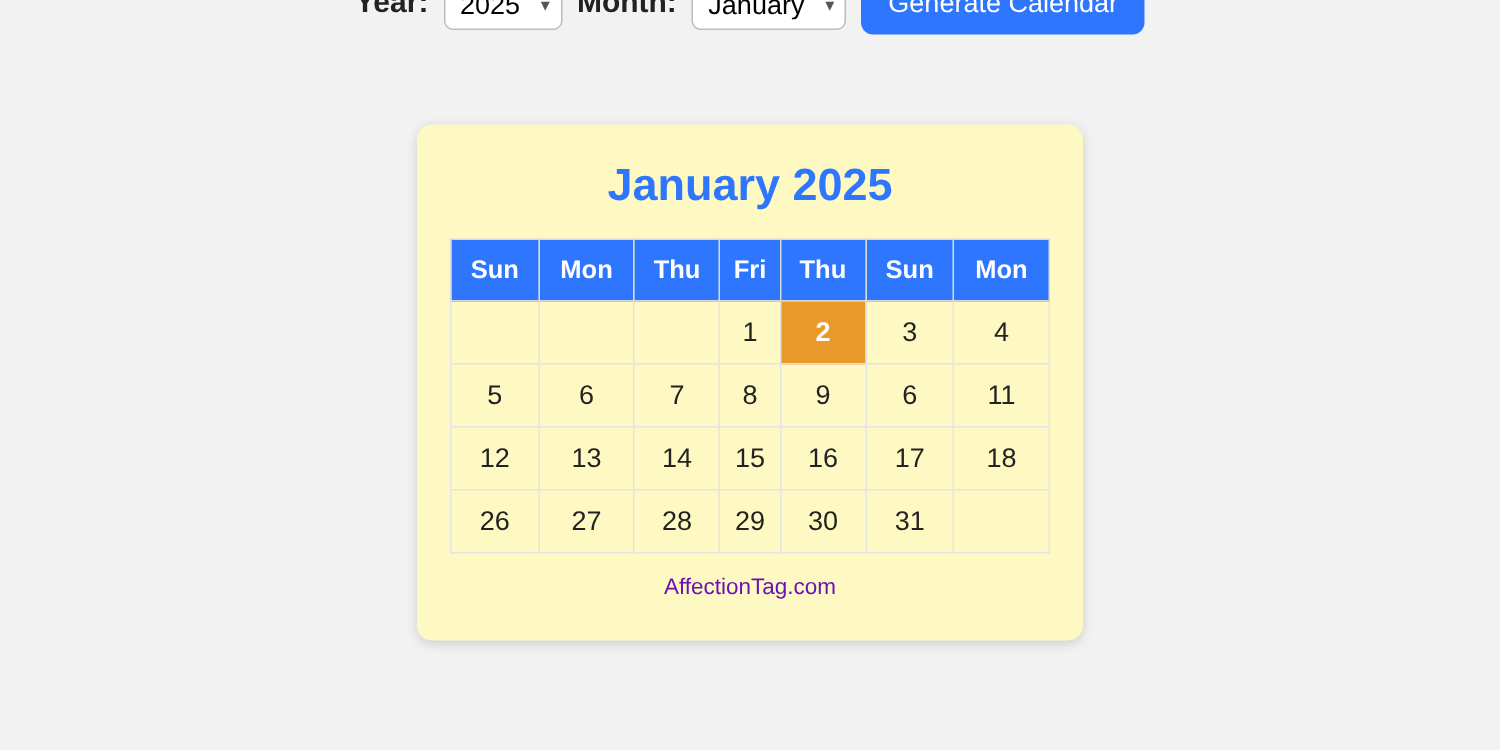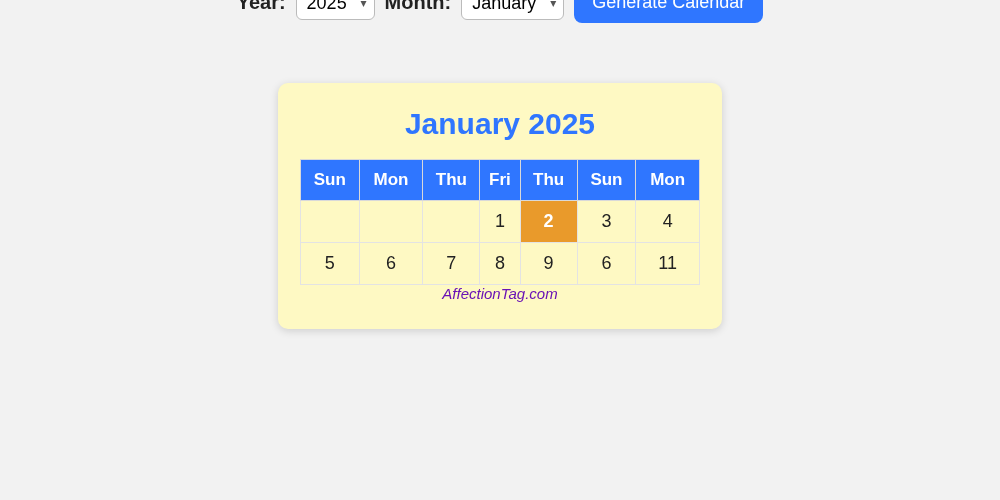--- a/index.html
+++ b/index.html
@@ -89,23 +89,23 @@
     color: #222;
     text-align: center;
     vertical-align: middle;
   }
   table.cal td.today {
     background: #e99a2b;
     color: #fff;
     font-weight: bold;
   }
   .footer-link {
+    margin-top: 14px;
     font-size: 15px;
     color: #6a13b5;
-    font-style: italic;
   }
 </style>
 </head>
 <body>
 
 <div class="controls">
   <label>Year:</label>
   <span class="select-wrap">
     <select>
       <option>2025</option>
@@ -146,16 +146,34 @@
         </tr>
         <tr>
           <td>5</td>
           <td>6</td>
           <td>7</td>
           <td>8</td>
           <td>9</td>
           <td>6</td>
           <td>11</td>
         </tr>
+        <tr>
+          <td>12</td>
+          <td>13</td>
+          <td>14</td>
+          <td>15</td>
+          <td>16</td>
+          <td>17</td>
+          <td>18</td>
+        </tr>
+        <tr>
+          <td>26</td>
+          <td>27</td>
+          <td>28</td>
+          <td>29</td>
+          <td>30</td>
+          <td>31</td>
+          <td></td>
+        </tr>
       </tbody>
   </table>
   <div class="footer-link">AffectionTag.com</div>
 </div>
 
 </body></html>

